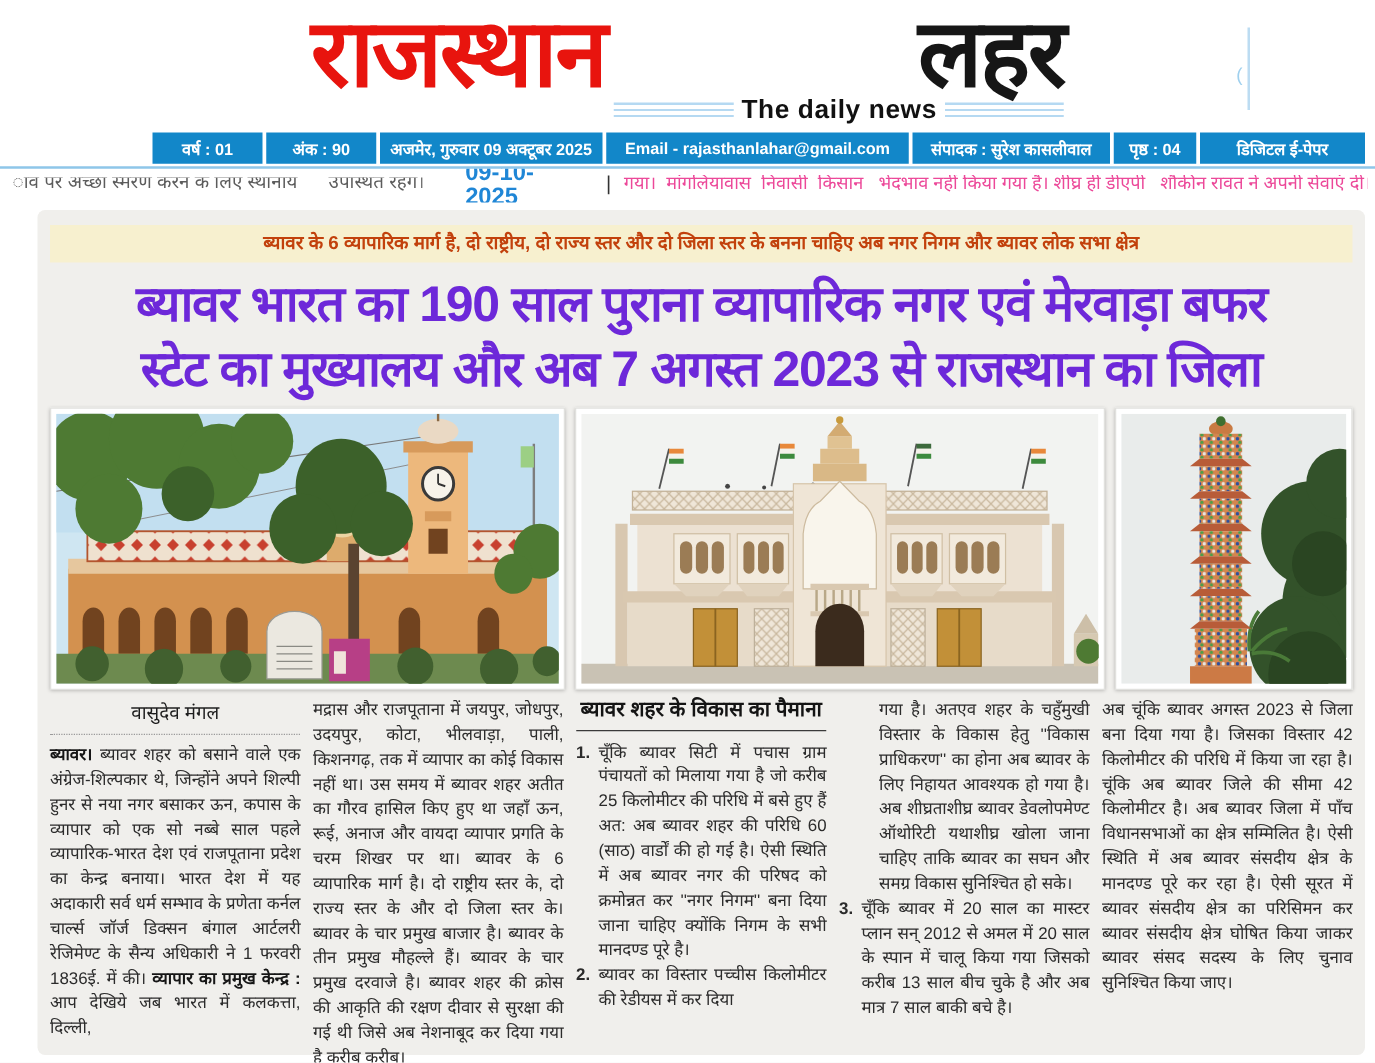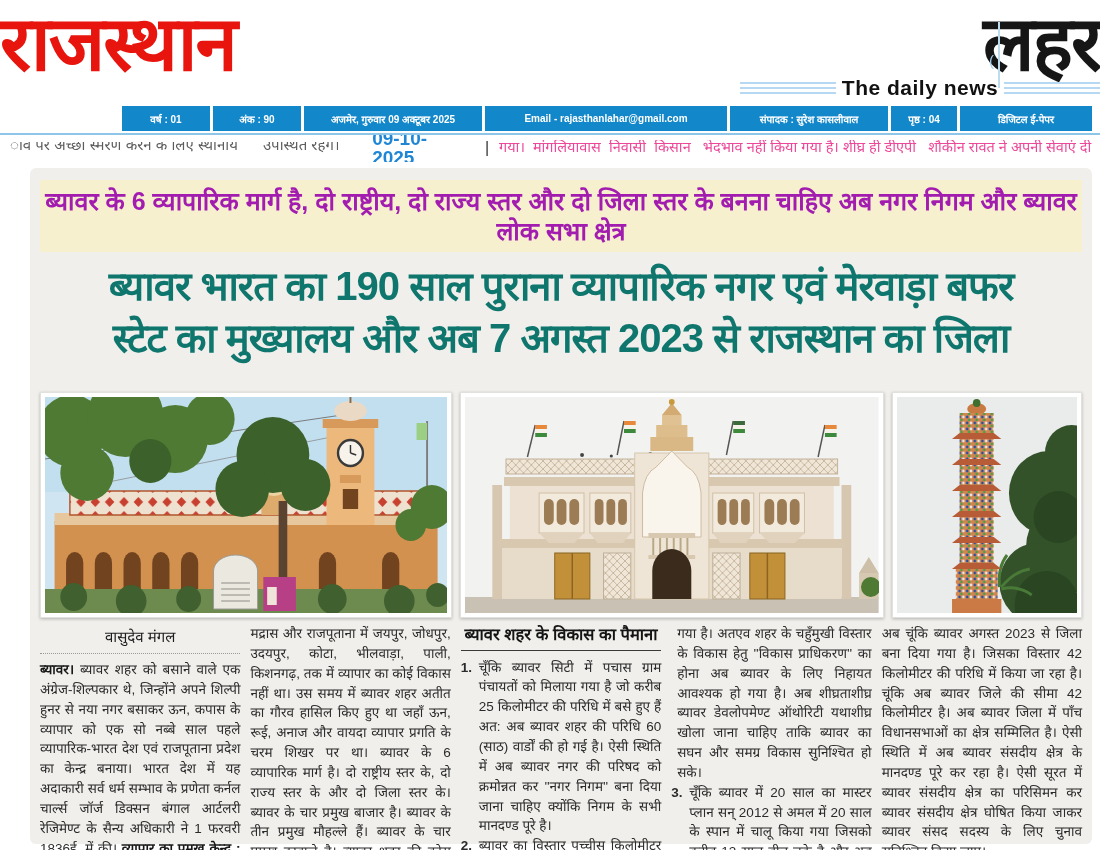--- a/index.html
+++ b/index.html
@@ -1,72 +1,72 @@
 <!DOCTYPE html>
 <html><head>
 <meta charset="utf-8">
 <style>
   * { margin:0; padding:0; box-sizing:border-box; }
   html,body { width:1100px; height:850px; background:#ffffff; overflow:hidden;
     font-family:"Liberation Sans","DejaVu Sans",sans-serif; }
 
   
   .masthead { position:relative; height:104px; padding-top:6px; }
-  .logo-row { display:flex; justify-content:space-between; align-items:flex-start; gap:7px; }
+  .logo-row { display:flex; justify-content:center; align-items:flex-start; gap:7px; }
   .logo-red { color:#e8140e; font-size:76px; font-weight:800; line-height:1.0; letter-spacing:-2px; }
   .logo-black-wrap { display:flex; flex-direction:column; align-items:flex-end; }
   .logo-black { color:#161616; font-size:76px; font-weight:800; line-height:1.0; letter-spacing:-2px; }
   .tagline-row { display:flex; align-items:center; width:360px; margin-top:-6px; }
   .stripe { flex:1; height:12px;
     background:repeating-linear-gradient(to bottom,#b5d9f2 0 2px,transparent 2px 5px); }
   .tagline { font-size:21px; font-weight:800; color:#111; white-space:nowrap; padding:0 6px; letter-spacing:0.5px; }
   .mast-vline { position:absolute; right:100px; top:22px; width:2px; height:66px; background:#bcdcf2; }
   .mast-paren { position:absolute; right:106px; top:52px; color:#9fd0ee; font-size:15px; }
 
   
   .infobar { display:flex; gap:3px; margin:2px 8px 0 122px; height:25px; }
-  .infobox { background:#1287c9; color:#fff; font-size:10px; font-weight:700;
+  .infobox { background:#1287c9; color:#fff; font-size:13px; font-weight:700;
     display:flex; align-items:center; justify-content:center; white-space:nowrap; }
   .ib-year { flex:0 0 88px; } .ib-issue { flex:0 0 88px; } .ib-date { flex:0 0 178px; }
   .ib-editor { flex:0 0 158px; } .ib-email { flex:1; } .ib-page { flex:0 0 66px; } .ib-digital { flex:0 0 132px; }
   .infobar-rule { height:2px; background:#8ec6e9; margin-top:2px; }
 
   
   .strip { height:27px; display:flex; align-items:center; padding:0 6px 2px 10px; overflow:hidden; }
   .cropped { height:12px; overflow:hidden; display:inline-block; }
   .cropped > span { display:block; margin-top:-8px; font-size:15px; color:#5c5c5c; white-space:pre; }
   .strip-date { color:#1f86d6; font-size:19px; font-weight:600; margin:0 16px 0 34px; line-height:1; }
   .strip-div { color:#333; font-size:16px; margin-right:10px; line-height:1; }
   .strip-right { font-size:14.5px; color:#ec4899; white-space:pre; line-height:1.1; overflow:hidden; }
 
   
   .panel { margin:6px 8px 0 30px; background:#f0efec; border-radius:6px; padding:12px 10px 14px; height:676px; }
-  .kicker { background:#f7f0cf; text-align:center; color:#a21caf; font-weight:700;
-    font-size:25px; padding:6px 4px; line-height:1.2; }
-  .headline { text-align:center; color:#0f766e; font-weight:800; font-size:40px;
-    line-height:1.3; letter-spacing:-1px; margin:8px 0 28px; }
+  .kicker { background:#f7f0cf; text-align:center; color:#c2410c; font-weight:700;
+    font-size:15px; padding:6px 4px; line-height:1.2; }
+  .headline { text-align:center; color:#6d28d9; font-weight:800; font-size:40px;
+    line-height:1.3; letter-spacing:-1px; margin:8px 0 4px; }
 
   
   .photos { display:flex; gap:8px; margin-bottom:6px; height:226px; }
   .photo { background:#fff; border:1px solid #e1e1de; box-shadow:0 1px 3px rgba(0,0,0,.25); padding:4px; }
   .photo svg { display:block; width:100%; height:100%; }
   .ph1 { flex:2.12; } .ph2 { flex:2.18; } .ph3 { flex:0.95; }
 
   
   .cols { display:flex; gap:10px; }
   .col { flex:1; font-size:13.5px; line-height:1.47; text-align:justify; color:#2b2b2b; }
   .byline { text-align:center; font-weight:400; font-size:15px; color:#1c1c1c;
     padding:2px 0 5px; border-bottom:1px dotted #9a9a9a; margin-bottom:6px; }
   .lead-b, .inline-b { font-weight:700; color:#161616; }
   .col3-head { font-weight:800; font-size:16.5px; text-align:center; color:#141414;
     padding-bottom:5px; border-bottom:1.5px solid #3a3a3a; margin-bottom:7px; line-height:1.25; }
   .li { display:flex; }
   .li .num { flex:0 0 18px; font-weight:600; }
   .li .itxt { flex:1; text-align:justify; }
-  .cont-indent { margin-left:6px; }
+  .cont-indent { margin-left:32px; }
 </style>
 </head>
 <body>
 
 <div class="masthead">
   <div class="logo-row">
     <span class="logo-red">राजस्थान</span>
     <span class="logo-black-wrap">
       <span class="logo-black">लहर</span>
       <span class="tagline-row">

